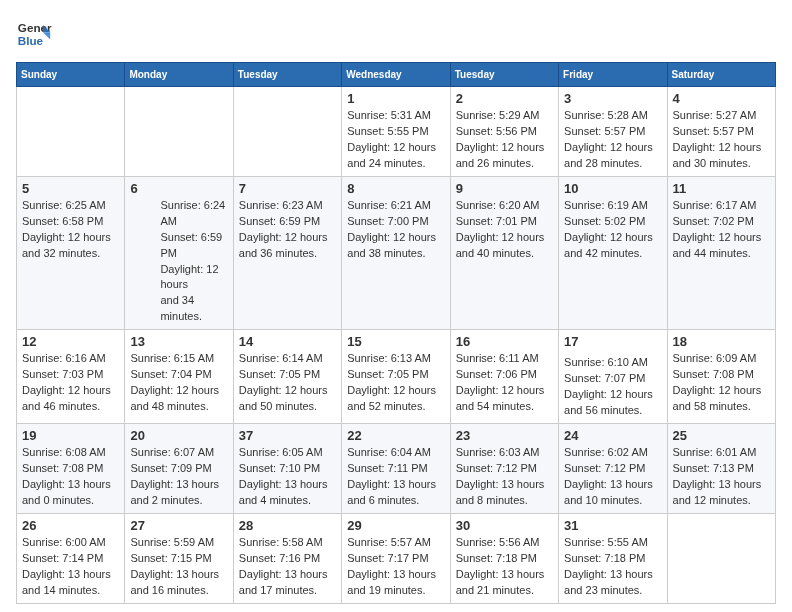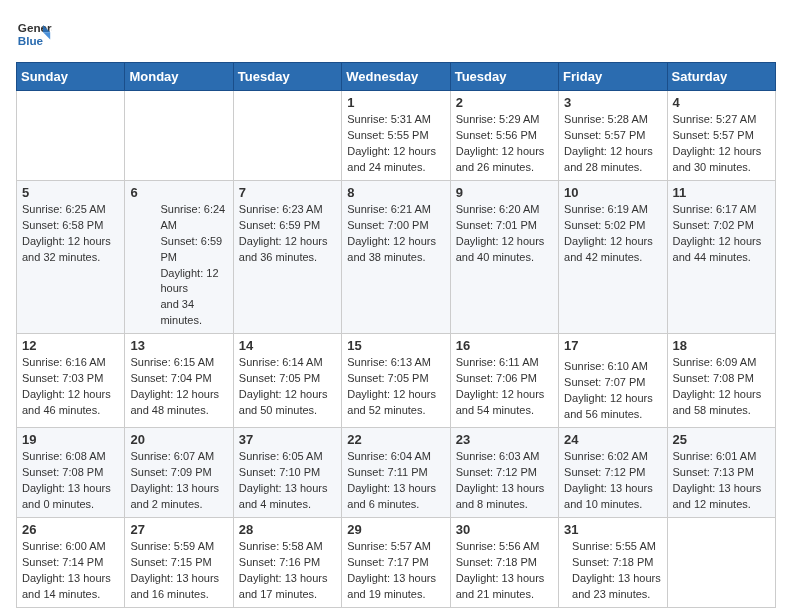--- a/index.html
+++ b/index.html
@@ -38,21 +38,21 @@
       color: #444;
     }
     .calendar {
       width: 100%;
       border-collapse: collapse;
       border: 1px solid #ccc;
     }
     .calendar th {
       background: #2b6cb0;
       color: #fff;
-      font-size: 13px;
+      font-size: 10px;
       font-weight: bold;
       padding: 6px 4px;
       text-align: left;
       border: 1px solid #1a4e8a;
     }
     .calendar td {
       vertical-align: top;
       border: 1px solid #ccc;
       padding: 4px 5px;
       font-size: 10.5px;
@@ -325,21 +325,21 @@
         </td>
         <td>
           <span class="day-num">30</span>
           <div class="cell-text" style="white-space: pre-line;">Sunrise: 5:56 AM
 Sunset: 7:18 PM
 Daylight: 13 hours
 and 21 minutes.</div>
         </td>
         <td>
           <span class="day-num">31</span>
-          <div class="cell-text" style="white-space: pre-line; margin-left: 8px;">Sunrise: 5:55 AM
+          <div class="cell-text" style="white-space: pre-line;">Sunrise: 5:55 AM
 Sunset: 7:18 PM
 Daylight: 13 hours
 and 23 minutes.</div>
         </td>
         <td class="empty"></td>
       </tr>
     </tbody>
 </table>
 
 </body></html>

